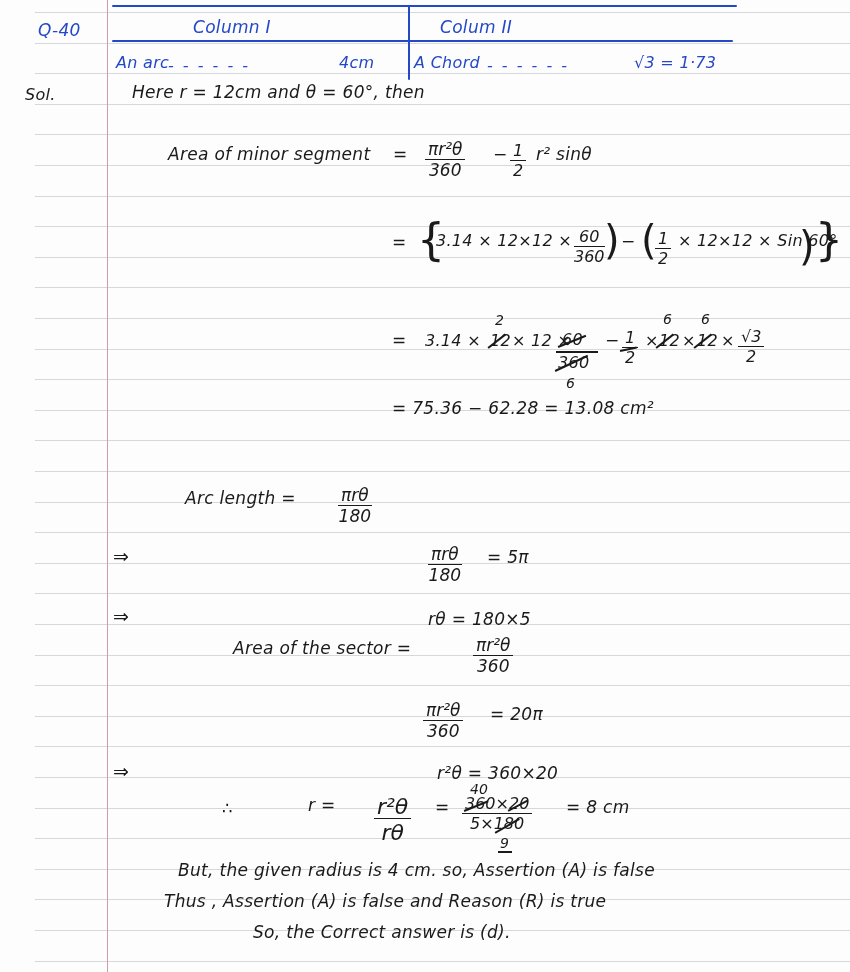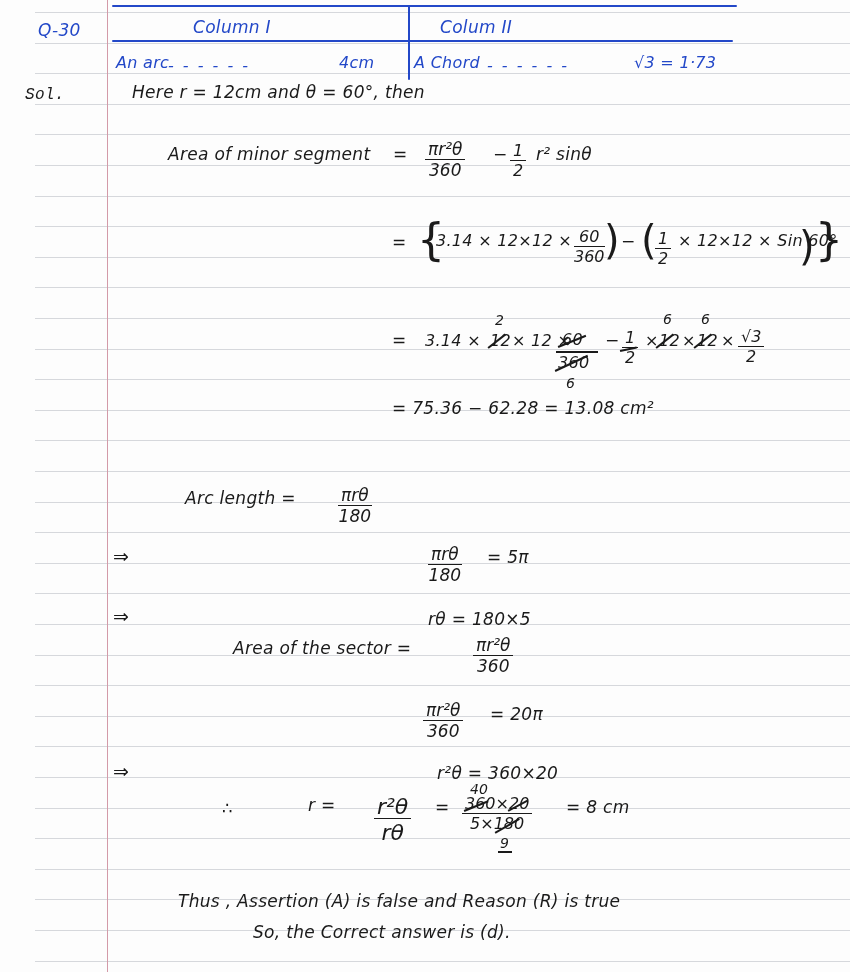--- a/index.html
+++ b/index.html
@@ -155,34 +155,34 @@
       <div class="rule" style="top: 899px;"></div>
       <div class="rule" style="top: 930px;"></div>
       <div class="rule" style="top: 961px;"></div>
     </div>
   <div class="margin-line"></div>
 
   <div class="blue-rule" style="left:112px; top:5px; width:625px;"></div>
   <div class="blue-vert" style="left:408px; top:5px; height:75px;"></div>
   <div class="blue-rule" style="left:112px; top:40px; width:621px;"></div>
 
-  <span class="hw sz17 blue" style="left:38px; top:22px;">Q-30</span>
+  <span class="hw sz17 blue" style="left:38px; top:22px;">Q-40</span>
 
   <span class="hw sz17 blue" style="left:193px; top:19px;">Column I</span>
   <span class="hw sz17 blue" style="left:440px; top:19px;">Colum II</span>
 
   <span class="hw sz16 blue" style="left:116px; top:55px;">An arc</span>
   <span class="hw sz16 blue dashes" style="left:168px; top:58px;">- - - - - -</span>
   <span class="hw sz16 blue" style="left:339px; top:55px;">4cm</span>
 
   <span class="hw sz16 blue" style="left:414px; top:55px;">A Chord</span>
   <span class="hw sz16 blue dashes" style="left:487px; top:58px;">- -  - - - -</span>
   <span class="hw sz16 blue" style="left:634px; top:55px;">√3 = 1·73</span>
 
-  <span class="hw sz16" style="left:25px; top:87px;font-family:Liberation Mono, monospace;">Sol.</span>
+  <span class="hw sz16" style="left:25px; top:87px;">Sol.</span>
   <span class="hw sz17" style="left:132px; top:84px;">Here r = 12cm  and θ = 60°, then</span>
 
   <span class="hw sz17" style="left:168px; top:146px;">Area of minor segment</span>
   <span class="hw sz17" style="left:393px; top:146px;">=</span>
   <span class="frac sz17" style="left:425px; top:141px; font-size:17px;">
     <span class="num">πr²θ</span>
     <span class="den">360</span>
   </span>
   <span class="hw sz17" style="left:493px; top:146px;">−</span>
   <span class="frac sz16" style="left:510px; top:143px; font-size:16px;">
@@ -287,16 +287,17 @@
     <span class="den">5×180</span>
   </span>
   <span class="smallnum" style="left:470px; top:782px;">40</span>
   <div class="cancel" style="left:464px; top:810px; width:26px; transform:rotate(-22deg);"></div>
   <div class="cancel" style="left:508px; top:810px; width:22px; transform:rotate(-28deg);"></div>
   <div class="cancel" style="left:495px; top:832px; width:28px; transform:rotate(-30deg);"></div>
   <span class="smallnum" style="left:500px; top:836px;">9</span>
   <div class="cancel" style="left:498px; top:851px; width:14px;"></div>
   <span class="hw sz17" style="left:566px; top:799px;">=  8 cm</span>
 
-  <span class="hw sz17" style="left:178px; top:893px;">Thus , Assertion (A) is false  and Reason (R) is true</span>
+  <span class="hw sz17" style="left:178px; top:862px;">But, the  given  radius is 4 cm. so, Assertion (A) is false</span>
+  <span class="hw sz17" style="left:164px; top:893px;">Thus , Assertion (A) is false  and Reason (R) is true</span>
   <span class="hw sz17" style="left:253px; top:924px;">So, the Correct answer is (d).</span>
 
 </div>
 
 </body></html>

